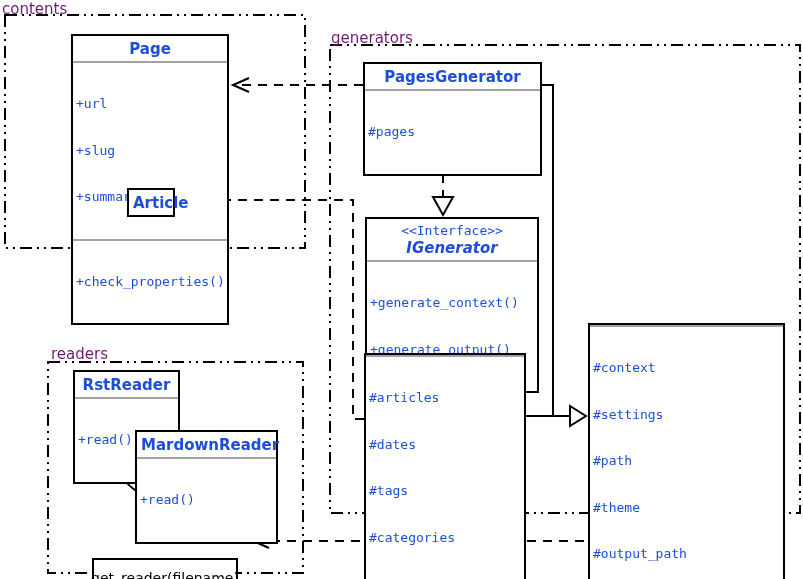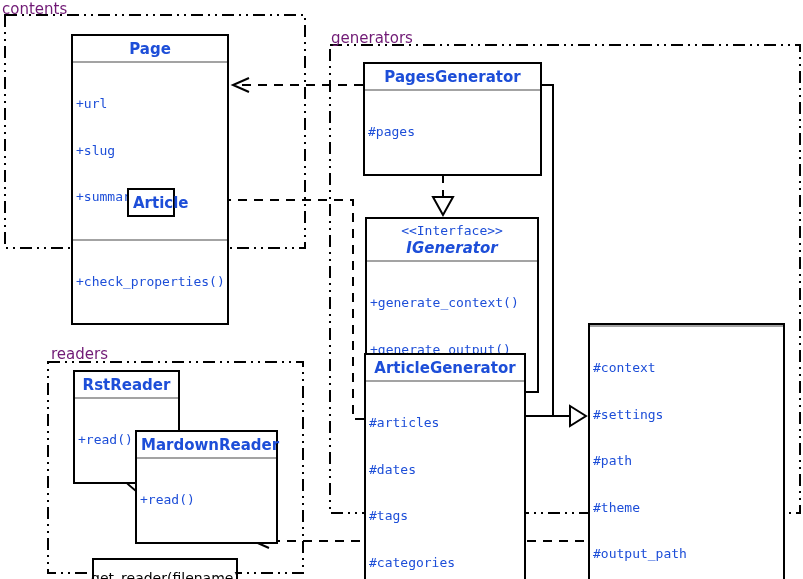--- a/index.html
+++ b/index.html
@@ -129,21 +129,20 @@
   <div class="uml-class" style="left:365px;top:217px;width:174px;">
     <div class="uml-stereotype">&lt;&lt;Interface&gt;&gt;</div>
     <div class="uml-title" style="padding-top:0;font-style:italic;">IGenerator</div>
     <div class="uml-members">
       <div>+generate_context()</div>
       <div>+generate_output()</div>
     </div>
   </div>
 
   <div class="uml-class" style="left:364px;top:353px;width:162px;">
-    <div class="uml-title">ArticleGenerator</div>
     <div class="uml-members">
       <div>#articles</div>
       <div>#dates</div>
       <div>#tags</div>
       <div>#categories</div>
     </div>
 
   </div>
 
   <div class="uml-class" style="left:588px;top:323px;width:197px;">

